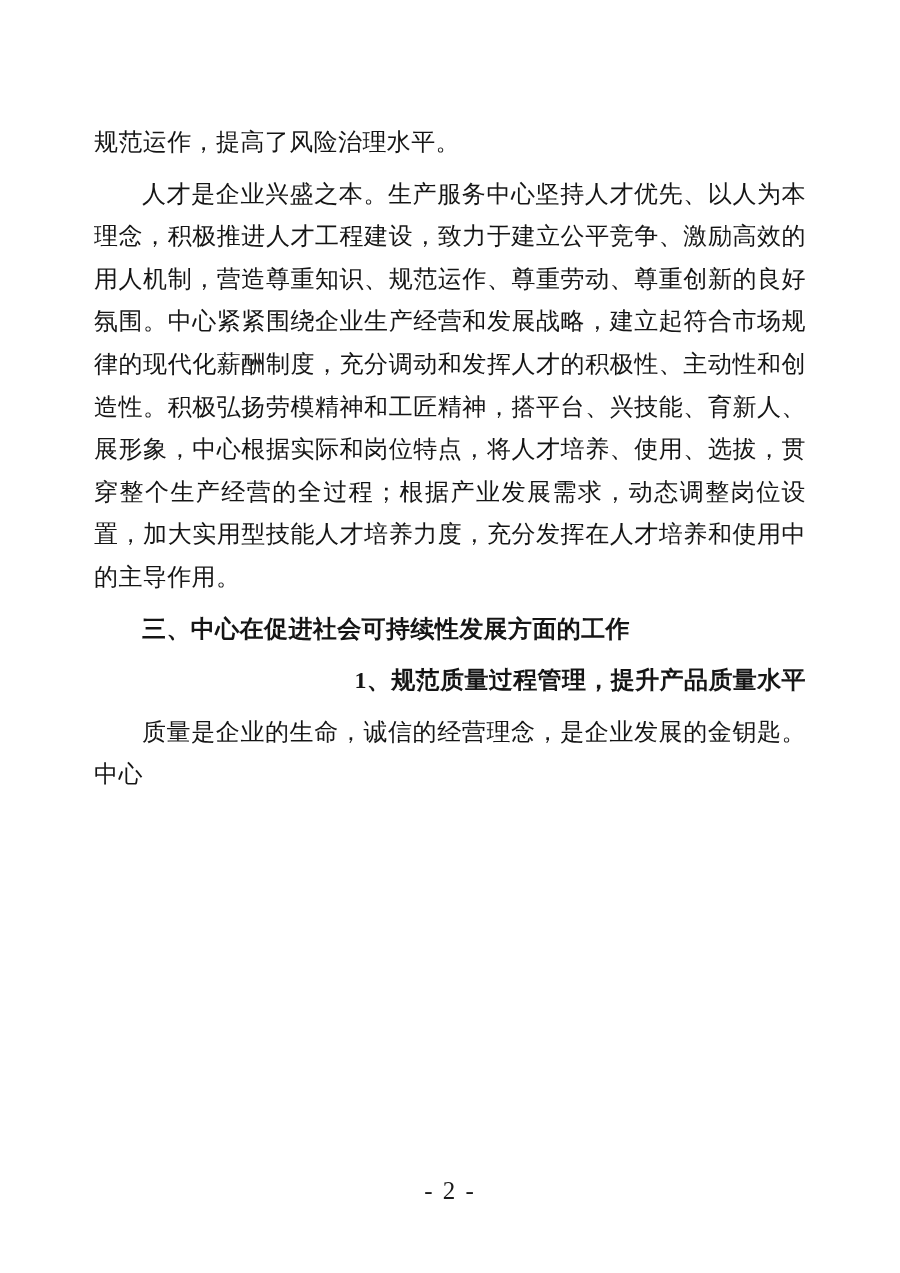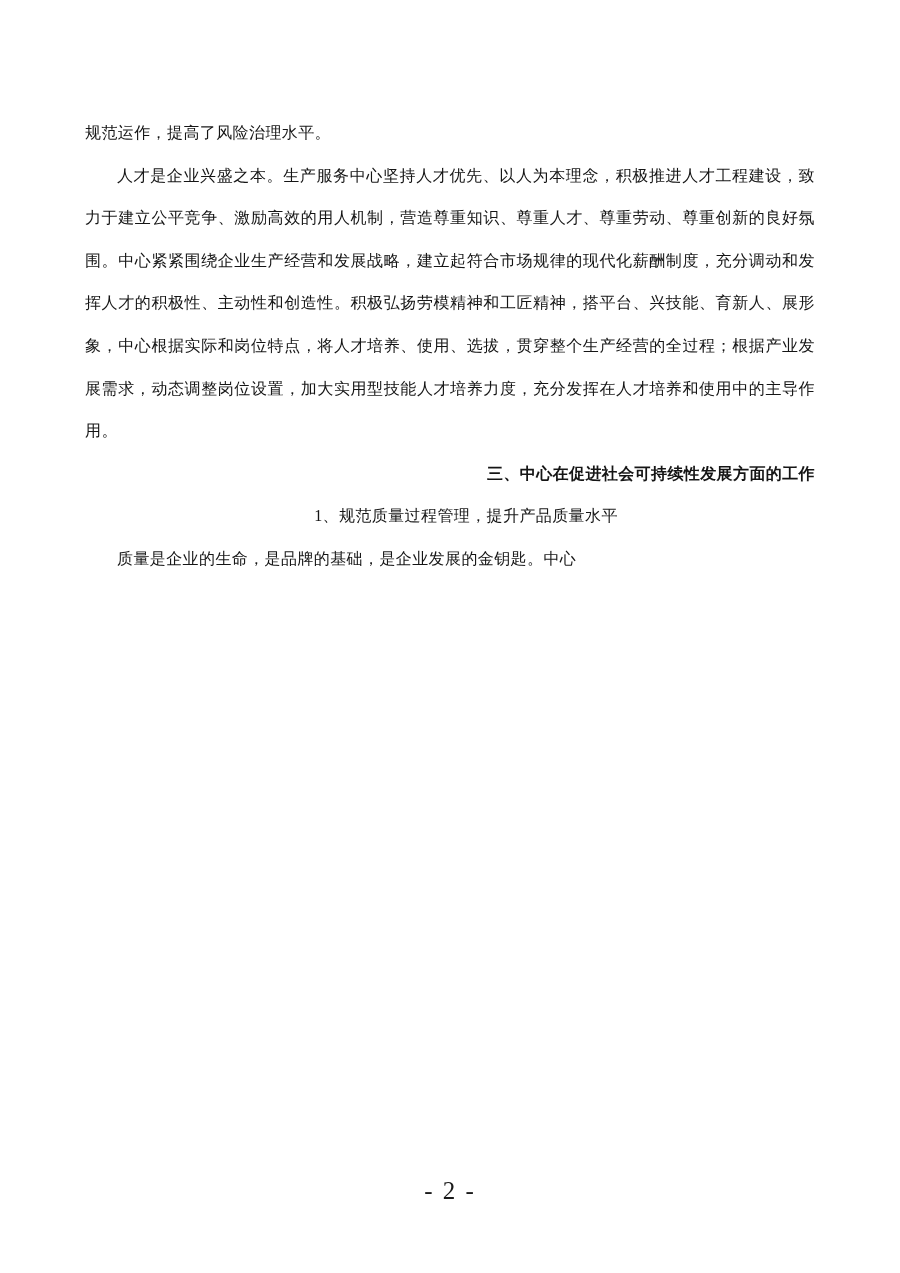--- a/index.html
+++ b/index.html
@@ -17,60 +17,60 @@
     font-family: "Liberation Serif", serif;
     overflow: hidden;
   }
   .content {
     position: absolute;
     left: 85px;
     top: 112px;
     width: 730px;
   }
   .line {
-    margin: 0;
-    font-size: 16px;
+    margin: 9px;
+    font-size: 24px;
     line-height: 42.6px;
     letter-spacing: 0.4px;
     text-align: justify;
     text-justify: inter-ideograph;
   }
   .indent {
     text-indent: 2em;
   }
   .h-bold {
     font-family: Liberation Serif, serif;
     font-weight: 700;
-    text-align: right;
+    text-align: left;
   }
   .h-kai {
     font-weight: 400;
     text-align: left;
   }
   .h-num-bold {
-    font-weight: 400;
-    text-align: center;
+    font-weight: 700;
+    text-align: right;
   }
   .footer {
     position: absolute;
     left: 0;
     top: 1176px;
     width: 100%;
     text-align: center;
     font-size: 25px;
     line-height: 30px;
     letter-spacing: 2px;
     color: #1a1a1a;
   }
 </style>
 </head>
 <body>
 
 <div class="page">
   <div class="content">
     <p class="line">规范运作，提高了风险治理水平。</p>
-    <p class="line indent">人才是企业兴盛之本。生产服务中心坚持人才优先、以人为本理念，积极推进人才工程建设，致力于建立公平竞争、激励高效的用人机制，营造尊重知识、尊重人才、尊重劳动、尊重创新的良好氛围。中心紧紧围绕企业生产经营和发展战略，建立起符合市场规律的现代化薪酬制度，充分调动和发挥人才的积极性、主动性和创造性。积极弘扬劳模精神和工匠精神，搭平台、兴技能、育新人、展形象，中心根据实际和岗位特点，将人才培养、使用、选拔，贯穿整个生产经营的全过程；根据产业发展需求，动态调整岗位设置，加大实用型技能人才培养力度，充分发挥在人才培养和使用中的主导作用。</p>
+    <p class="line indent">人才是企业兴盛之本。生产服务中心坚持人才优先、以人为本理念，积极推进人才工程建设，致力于建立公平竞争、激励高效的用人机制，营造尊重知识、规范运作、尊重劳动、尊重创新的良好氛围。中心紧紧围绕企业生产经营和发展战略，建立起符合市场规律的现代化薪酬制度，充分调动和发挥人才的积极性、主动性和创造性。积极弘扬劳模精神和工匠精神，搭平台、兴技能、育新人、展形象，中心根据实际和岗位特点，将人才培养、使用、选拔，贯穿整个生产经营的全过程；根据产业发展需求，动态调整岗位设置，加大实用型技能人才培养力度，充分发挥在人才培养和使用中的主导作用。</p>
     <p class="line indent h-bold">三、中心在促进社会可持续性发展方面的工作</p>
     <p class="line indent h-num-bold">1、规范质量过程管理，提升产品质量水平</p>
-    <p class="line indent">质量是企业的生命，是品牌的基础，是企业发展的金钥匙。中心</p>
+    <p class="line indent">质量是企业的生命，诚信的经营理念，是企业发展的金钥匙。中心</p>
   </div>
   <div class="footer">- 2 -</div>
 </div>
 
 </body></html>

